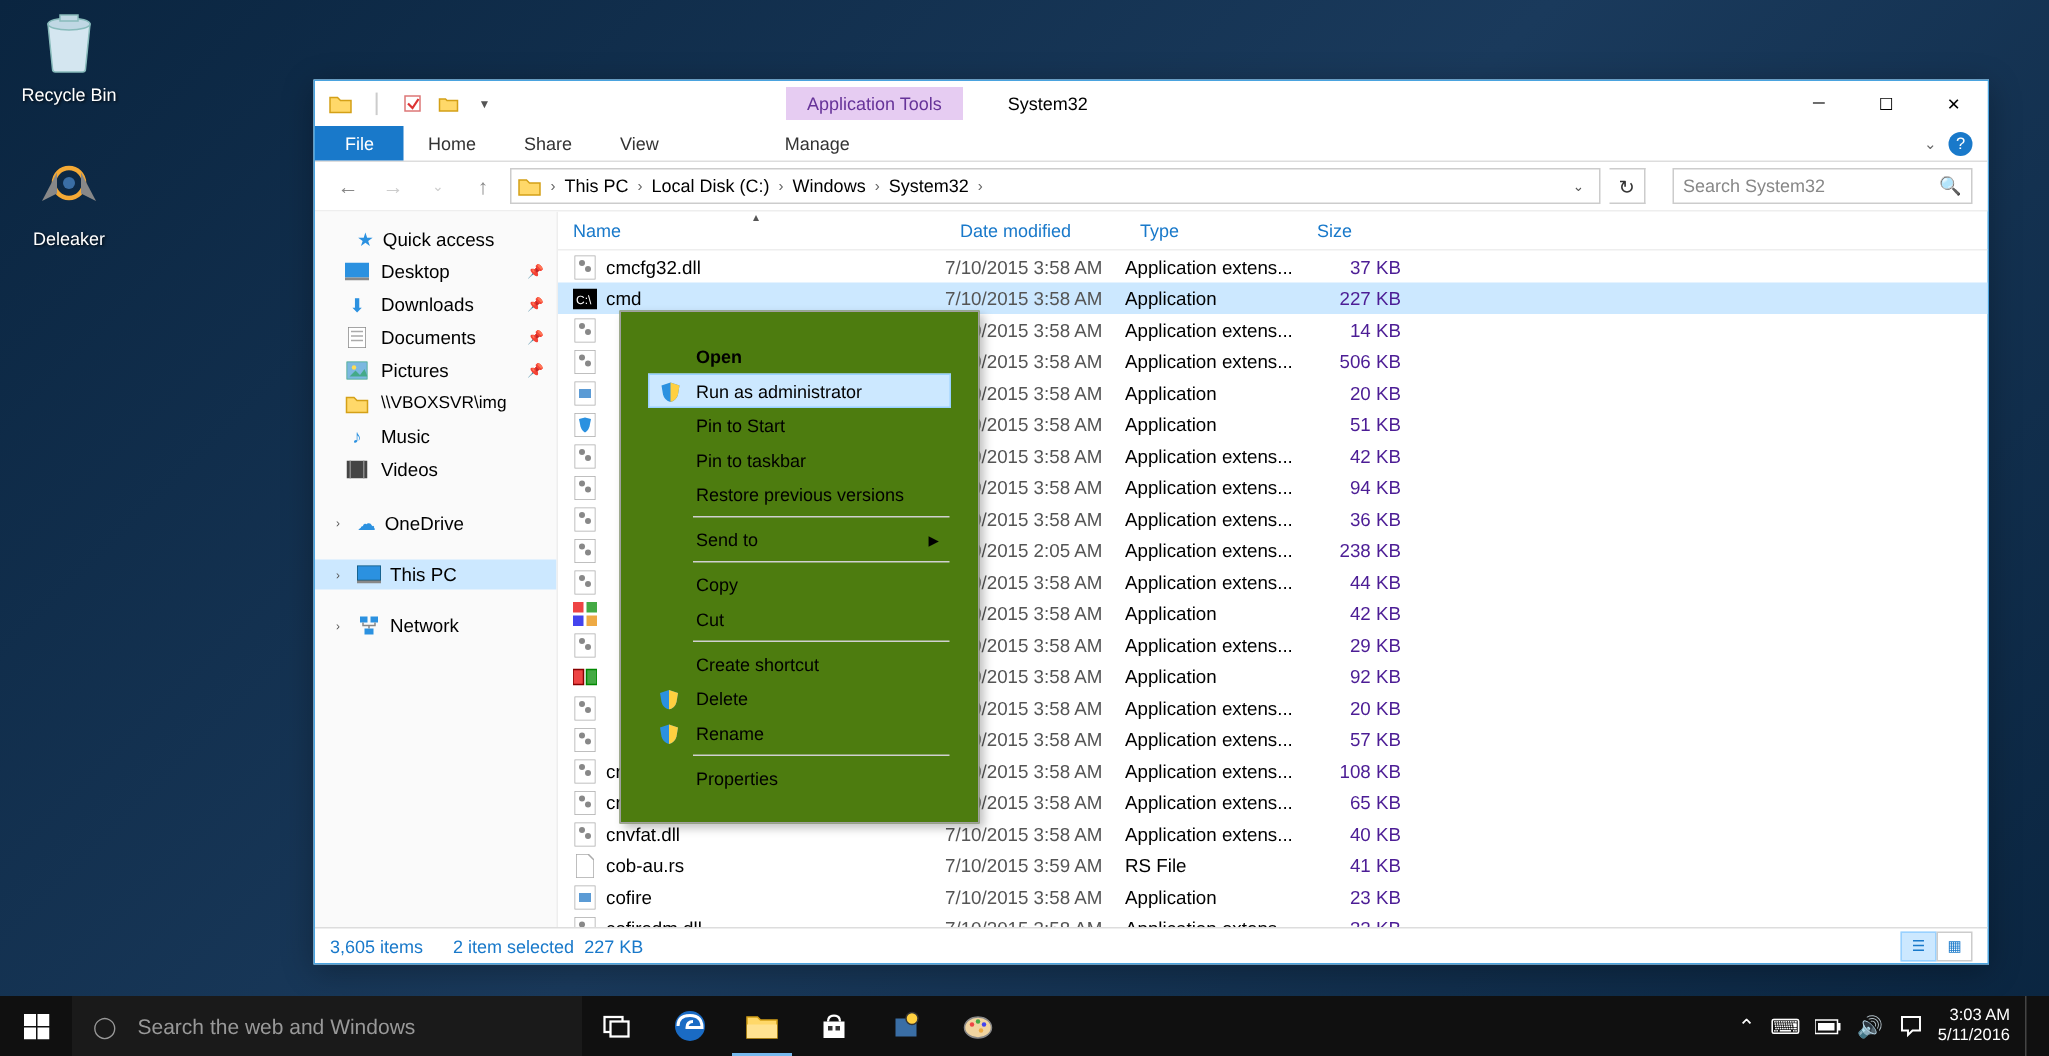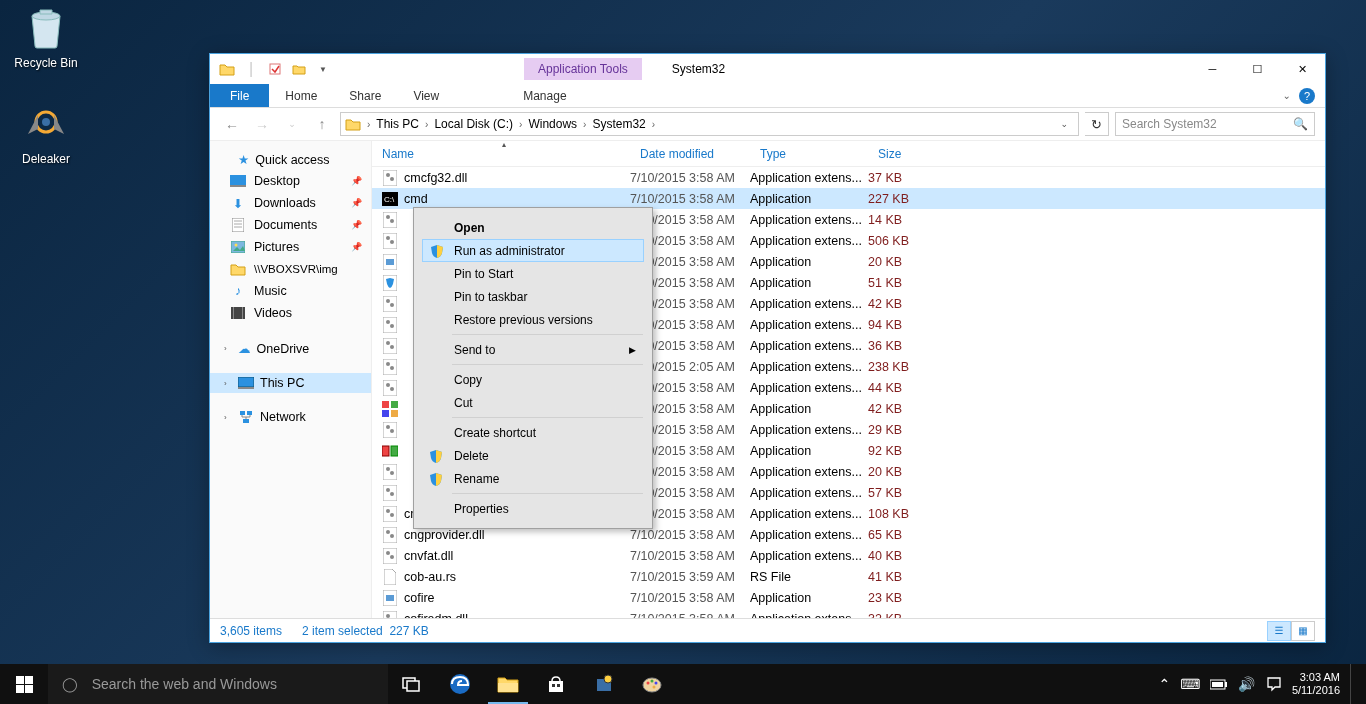--- a/index.html
+++ b/index.html
@@ -32,21 +32,21 @@
 
 .addr-row { height: 32px; display: flex; align-items: center; padding: 0 10px; gap: 6px; background: white; }
 .nav-arrow { width: 24px; height: 24px; display: flex; align-items: center; justify-content: center; color: #888; font-size: 14px; cursor: pointer; }
 .nav-arrow.disabled { color: #ccc; }
 .addr-bar { flex: 1; height: 24px; border: 1px solid #ccc; display: flex; align-items: center; padding: 0 4px; font-size: 12px; }
 .addr-bar .folder-icon { width: 16px; height: 16px; margin-right: 4px; }
 .addr-bar .crumb { padding: 0 4px; cursor: pointer; }
 .addr-bar .sep { color: #666; font-size: 10px; padding: 0 2px; }
 .addr-bar .dropdown-arrow { margin-left: auto; color: #555; font-size: 9px; padding: 0 6px; cursor: pointer; }
 .refresh { width: 24px; height: 24px; border: 1px solid #ccc; border-left: none; display: flex; align-items: center; justify-content: center; font-size: 13px; cursor: pointer; color: #333; }
-.search-box { width: 200px; height: 24px; border: 1px solid #ccc; display: flex; align-items: center; padding: 0 6px; font-size: 12px; color: #888; margin-left: 0; }
+.search-box { width: 200px; height: 24px; border: 1px solid #ccc; display: flex; align-items: center; padding: 0 6px; font-size: 12px; color: #888; margin-left: 12px; }
 .search-box .sicon { margin-left: auto; font-size: 12px; color: #666; }
 
 
 .main { flex: 1; display: flex; overflow: hidden; border-top: 1px solid #eee; }
 .sidebar { width: 162px; border-right: 1px solid #eee; padding: 8px 0; font-size: 12.5px; overflow-y: auto; background: #fafafa; }
 .side-item { display: flex; align-items: center; padding: 3px 8px 3px 20px; gap: 8px; cursor: pointer; position: relative; }
 .side-item.selected { background: #cce8ff; }
 .side-item .si-icon { width: 16px; height: 16px; display: flex; align-items: center; justify-content: center; }
 .side-item .pin { position: absolute; right: 8px; font-size: 9px; color: #888; }
 .side-group { margin-bottom: 14px; }
@@ -65,24 +65,24 @@
 .file-rows { flex: 1; overflow-y: auto; font-size: 12.5px; position: relative; }
 .file-rows::-webkit-scrollbar { width: 17px; }
 .file-rows::-webkit-scrollbar-track { background: #f0f0f0; }
 .file-rows::-webkit-scrollbar-thumb { background: #c0c0c0; }
 .file-row { display: flex; align-items: center; height: 21px; padding-left: 10px; cursor: pointer; }
 .file-row.selected { background: #cce8ff; }
 .file-row .ficon { width: 16px; height: 16px; margin-right: 6px; display: flex; align-items: center; justify-content: center; }
 .file-row .fname { width: 226px; overflow: hidden; text-overflow: ellipsis; white-space: nowrap; }
 .file-row .fdate { width: 120px; color: #555; }
 .file-row .ftype { width: 118px; color: #000000; overflow: hidden; text-overflow: ellipsis; white-space: nowrap; }
-.file-row .fsize { width: 66px; text-align: left; color: #7f1d1d; }
-
-
-.context-menu { position: absolute; left: 413px; top: 207px; width: 240px; background: #e5e5e5; border: 1px solid #a0a0a0; box-shadow: 3px 3px 6px rgba(0,0,0,0.25); font-size: 12px; padding: 8px; z-index: 100; }
+.file-row .fsize { width: 66px; text-align: right; color: #4c1d95; }
+
+
+.context-menu { position: absolute; left: 413px; top: 207px; width: 240px; background: #4d7c0f; border: 1px solid #a0a0a0; box-shadow: 3px 3px 6px rgba(0,0,0,0.25); font-size: 12px; padding: 18px; z-index: 100; }
 .cm-item { display: flex; align-items: center; height: 23px; padding: 0 28px 0 32px; cursor: pointer; position: relative; }
 .cm-item:hover, .cm-item.hover { background: #cce8ff; border: 1px solid #99d1ff; padding: 0 27px 0 31px; height: 23px; }
 .cm-item.bold { font-weight: 600; }
 .cm-item .cm-icon { position: absolute; left: 6px; width: 16px; height: 16px; display: flex; align-items: center; justify-content: center; }
 .cm-item .cm-arrow { position: absolute; right: 8px; font-size: 9px; }
 .cm-sep { height: 1px; background: #d0d0d0; margin: 3px 1px 3px 30px; }
 
 
 .statusbar { height: 24px; border-top: 1px solid #ddd; display: flex; align-items: center; font-size: 12px; color: #1979ca; padding: 0 10px; gap: 20px; }
 .statusbar .view-toggles { margin-left: auto; display: flex; }

